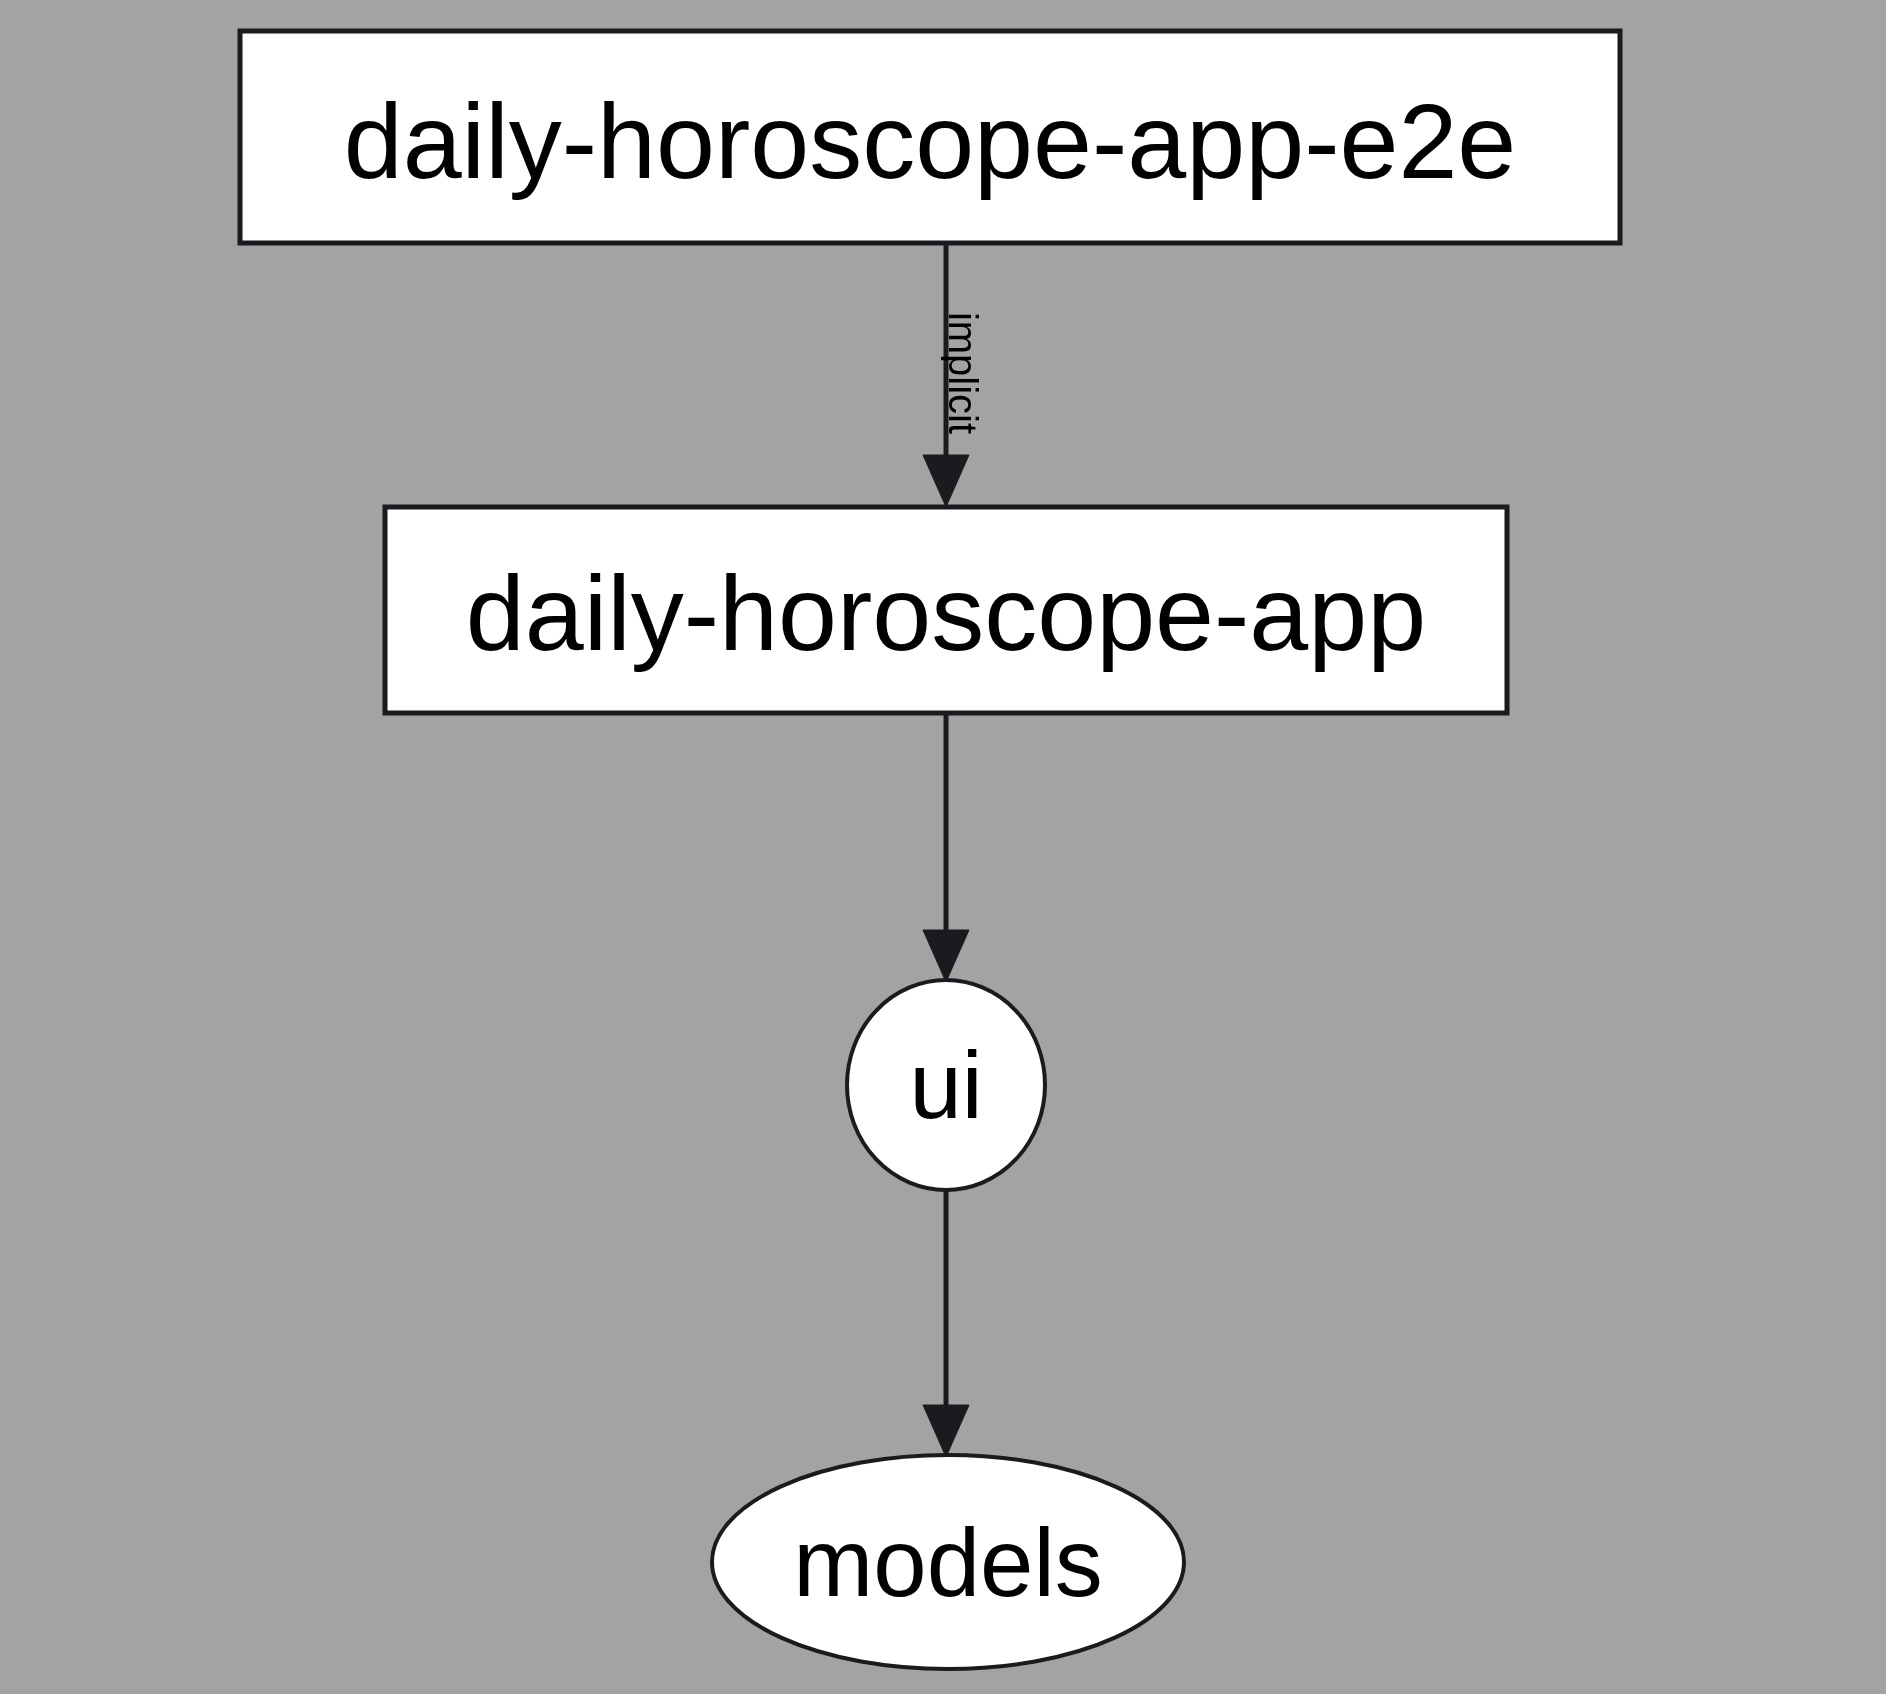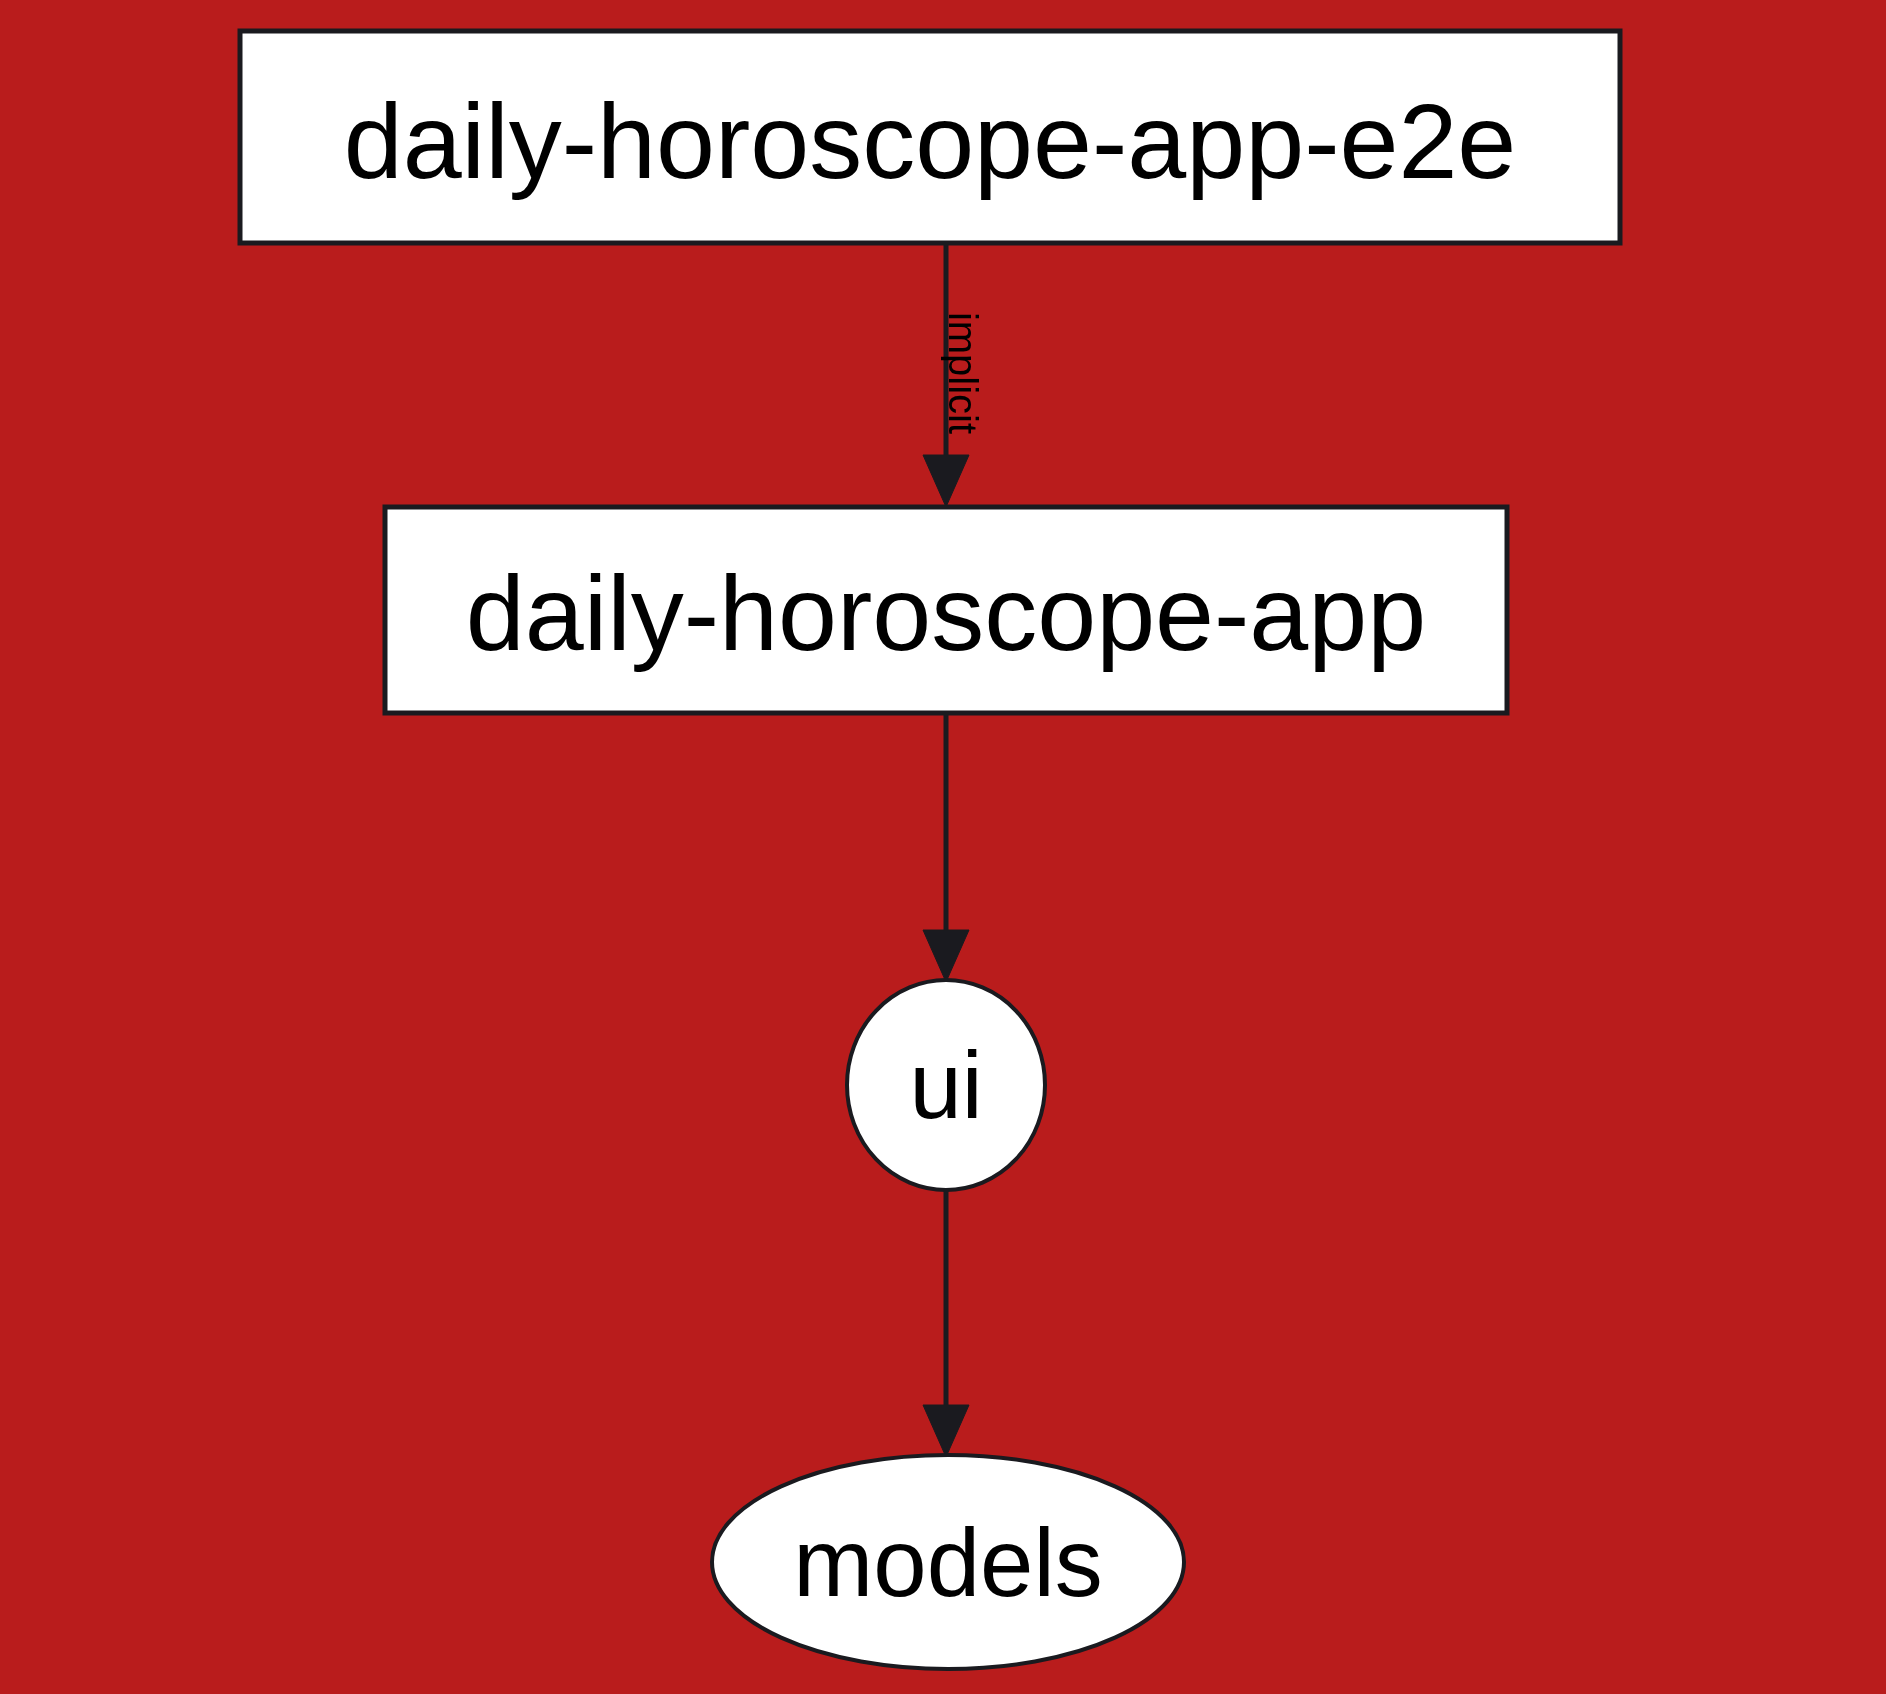--- a/index.html
+++ b/index.html
@@ -10,21 +10,21 @@
   body {
     width: 1886px;
     height: 1694px;
     font-family: "Liberation Sans", sans-serif;
     overflow: hidden;
   }
   #canvas {
     position: relative;
     width: 1886px;
     height: 1694px;
-    background: #b91c1c;
+    background: #a3a3a3;
   }
   svg#graph {
     position: absolute;
     left: 0;
     top: 0;
     width: 1886px;
     height: 1694px;
   }
   .node-shape {
     fill: #ffffff;

